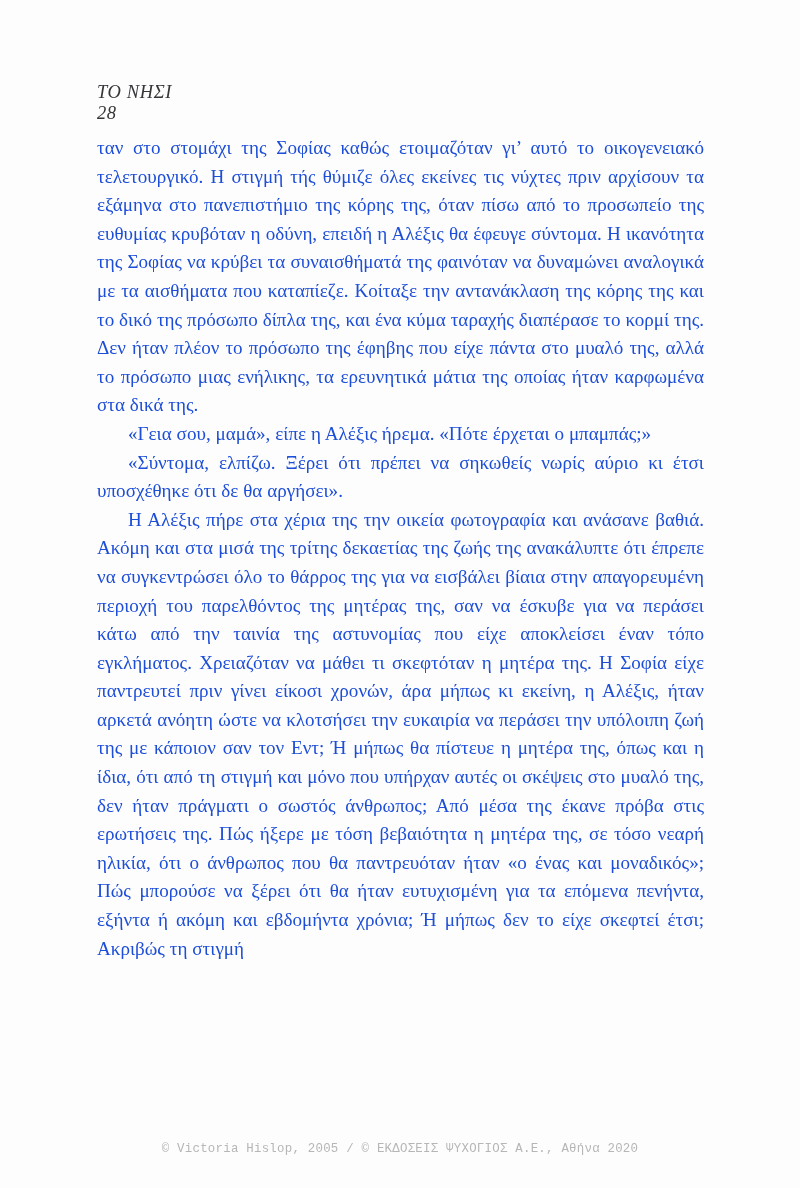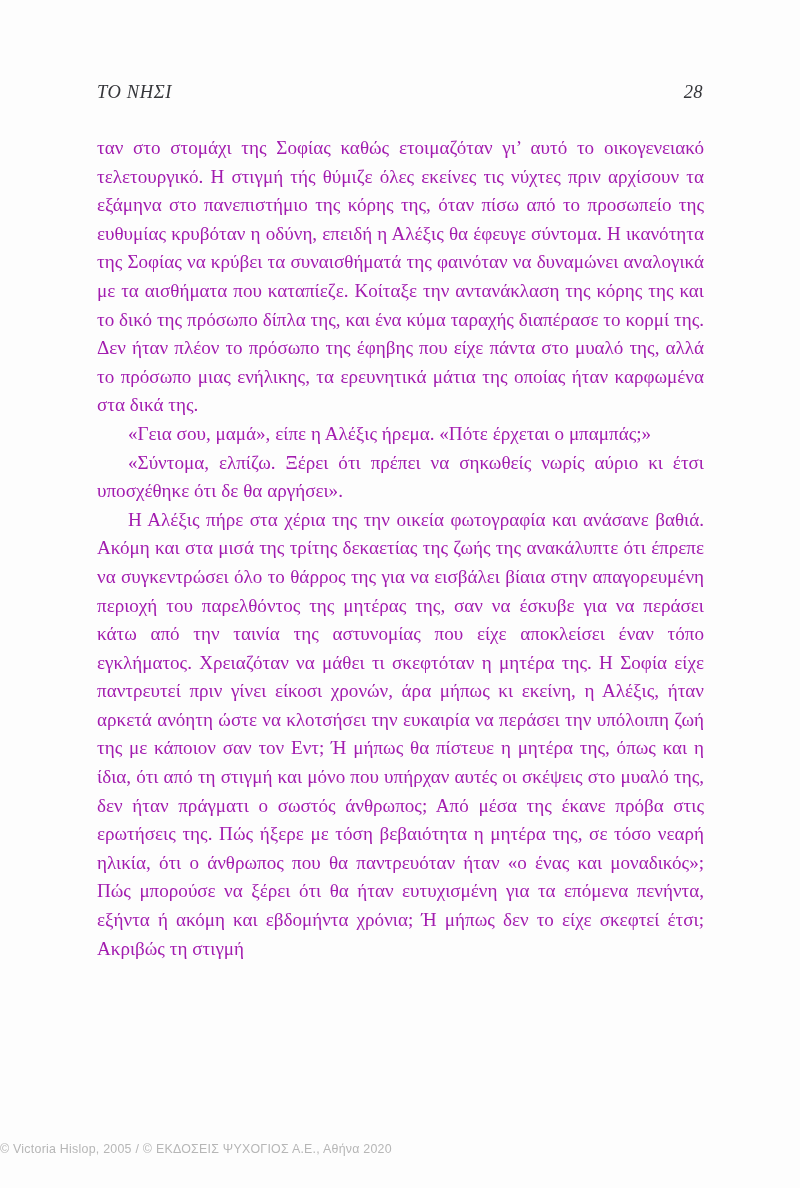--- a/index.html
+++ b/index.html
@@ -31,20 +31,21 @@
     top: 82px;
     width: 606px;
     height: 26px;
     display: flex;
     align-items: baseline;
     justify-content: space-between;
     font-style: italic;
     font-size: 18.5px;
     letter-spacing: 0.6px;
     color: #35363a;
+    flex-direction: column;
   }
   .running-head .folio {
     font-style: italic;
     font-size: 18.5px;
     letter-spacing: 0.4px;
     color: #35363a;
   }
 
   
   .text-block {
@@ -53,38 +54,39 @@
     top: 134px;
     width: 607px;
   }
 
   .para {
     margin: 0;
     font-size: 19.1px;
     line-height: 28.6px;
     text-align: justify;
     text-justify: inter-word;
-    color: #a21caf;
+    color: #1d4ed8;
     hyphens: manual;
     word-spacing: 0.1px;
   }
   .para.indent {
     text-indent: 31px;
   }
   .para.cont {
     text-indent: 0;
   }
 
   
   .footer {
     position: absolute;
     left: 0;
     top: 1142px;
     width: 800px;
-    font-family: Liberation Sans, sans-serif;
+    text-align: center;
+    font-family: Liberation Mono, monospace;
     font-size: 12.4px;
     letter-spacing: 0.25px;
     color: #b6b6b6;
   }
 </style>
 </head>
 <body>
 
 <div class="page">
 

